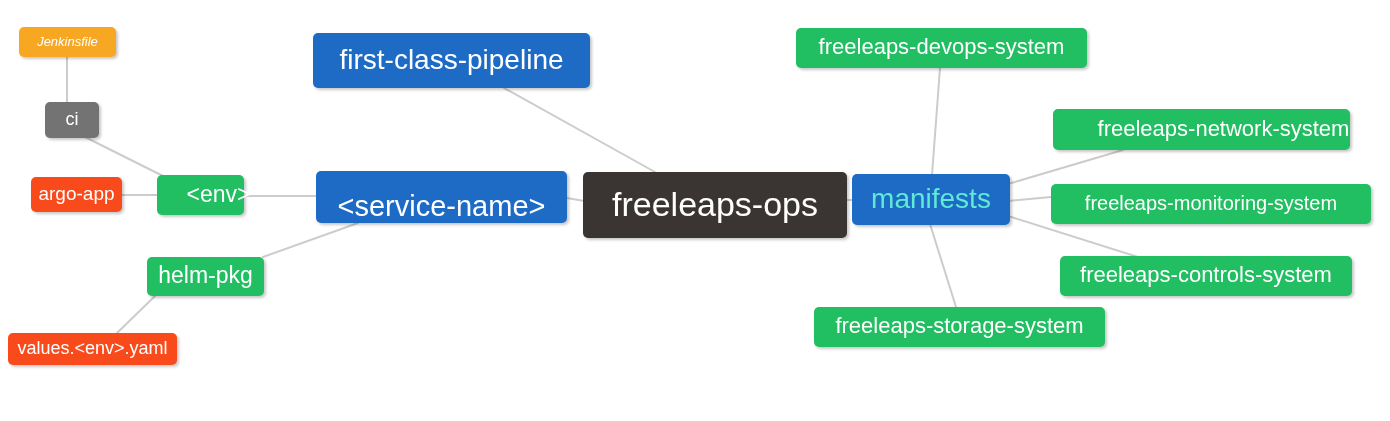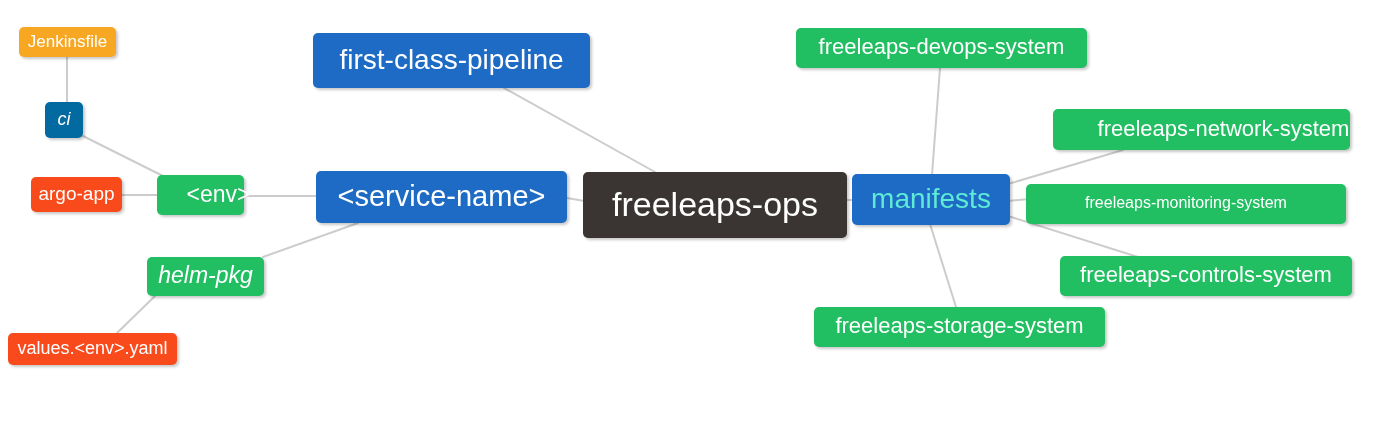--- a/index.html
+++ b/index.html
@@ -56,57 +56,57 @@
       <line x1="358" y1="223" x2="263" y2="257" stroke="#CCCCCC" stroke-width="2" stroke-linecap="round"></line>
       <line x1="155" y1="296" x2="117" y2="333" stroke="#CCCCCC" stroke-width="2" stroke-linecap="round"></line>
       <line x1="840" y1="200" x2="856" y2="200" stroke="#CCCCCC" stroke-width="2" stroke-linecap="round"></line>
       <line x1="932" y1="175" x2="940" y2="68" stroke="#CCCCCC" stroke-width="2" stroke-linecap="round"></line>
       <line x1="1008" y1="184" x2="1123" y2="150" stroke="#CCCCCC" stroke-width="2" stroke-linecap="round"></line>
       <line x1="1008" y1="201" x2="1051" y2="197" stroke="#CCCCCC" stroke-width="2" stroke-linecap="round"></line>
       <line x1="1008" y1="216" x2="1138" y2="257" stroke="#CCCCCC" stroke-width="2" stroke-linecap="round"></line>
       <line x1="930" y1="224" x2="956" y2="307" stroke="#CCCCCC" stroke-width="2" stroke-linecap="round"></line>
     </svg>
 
-<div class="node" style="left: 19px; top: 27px; width: 97px; height: 30px; background: rgb(248, 167, 34); font-size: 17px; color: rgb(255, 255, 255);">
+<div class="node" style="left: 19px; top: 27px; width: 97px; height: 30px; background: rgb(248, 167, 34); font-size: 13px; color: rgb(255, 255, 255); font-style: italic;">
       <span>Jenkinsfile</span>
     </div>
-    <div class="node" style="left: 45px; top: 102px; width: 38px; height: 36px; background: #0369a1; font-size: 18px; color: rgb(255, 255, 255); font-style: italic;">
+    <div class="node" style="left: 45px; top: 102px; width: 54px; height: 36px; background: #737373; font-size: 18px; color: rgb(255, 255, 255);">
       <span>ci</span>
     </div>
     <div class="node" style="left: 31px; top: 177px; width: 91px; height: 35px; background: rgb(249, 74, 28); font-size: 19px; color: rgb(255, 255, 255);">
       <span>argo-app</span>
     </div>
     <div class="node" style="left: 157px; top: 175px; width: 87px; height: 40px; background: rgb(33, 190, 98); font-size: 23px; color: rgb(255, 255, 255); padding-left: 36px;">
       <span>&lt;env&gt;</span>
     </div>
-    <div class="node" style="left: 147px; top: 257px; width: 117px; height: 39px; background: rgb(33, 190, 98); font-size: 23px; color: rgb(255, 255, 255); font-style: italic;">
+    <div class="node" style="left: 147px; top: 257px; width: 117px; height: 39px; background: rgb(33, 190, 98); font-size: 23px; color: rgb(255, 255, 255);">
       <span>helm-pkg</span>
     </div>
     <div class="node" style="left: 8px; top: 333px; width: 169px; height: 32px; background: rgb(249, 74, 28); font-size: 18px; color: rgb(255, 255, 255);">
       <span>values.&lt;env&gt;.yaml</span>
     </div>
     <div class="node" style="left: 313px; top: 33px; width: 277px; height: 55px; background: rgb(30, 107, 197); font-size: 28px; color: rgb(255, 255, 255);">
       <span>first-class-pipeline</span>
     </div>
-    <div class="node" style="left: 316px; top: 171px; width: 251px; height: 52px; background: rgb(30, 107, 197); font-size: 29px; color: rgb(255, 255, 255);">
+    <div class="node" style="left: 316px; top: 171px; width: 251px; height: 52px; background: rgb(30, 107, 197); font-size: 29px; color: rgb(255, 255, 255); align-items: flex-end;">
       <span>&lt;service-name&gt;</span>
     </div>
     <div class="node" style="left: 583px; top: 172px; width: 264px; height: 66px; background: rgb(58, 53, 50); font-size: 34px; color: rgb(255, 255, 255);">
       <span>freeleaps-ops</span>
     </div>
     <div class="node" style="left: 852px; top: 174px; width: 158px; height: 51px; background: rgb(30, 107, 197); font-size: 28px; color: #5eead4;">
       <span>manifests</span>
     </div>
     <div class="node" style="left: 796px; top: 28px; width: 291px; height: 40px; background: rgb(33, 190, 98); font-size: 22px; color: rgb(255, 255, 255);">
       <span>freeleaps-devops-system</span>
     </div>
     <div class="node" style="left: 1053px; top: 109px; width: 297px; height: 41px; background: rgb(33, 190, 98); font-size: 22px; color: rgb(255, 255, 255); padding-left: 44px;">
       <span>freeleaps-network-system</span>
     </div>
-    <div class="node" style="left: 1026px; top: 184px; width: 320px; height: 40px; background: rgb(33, 190, 98); font-size: 16px; color: rgb(255, 255, 255);">
+    <div class="node" style="left: 1051px; top: 184px; width: 320px; height: 40px; background: rgb(33, 190, 98); font-size: 20px; color: rgb(255, 255, 255);">
       <span>freeleaps-monitoring-system</span>
     </div>
     <div class="node" style="left: 1060px; top: 256px; width: 292px; height: 40px; background: rgb(33, 190, 98); font-size: 22px; color: rgb(255, 255, 255); text-align: right;">
       <span>freeleaps-controls-system</span>
     </div>
     <div class="node" style="left: 814px; top: 307px; width: 291px; height: 40px; background: rgb(33, 190, 98); font-size: 22px; color: rgb(255, 255, 255);">
       <span>freeleaps-storage-system</span>
     </div>
   </div>
 

